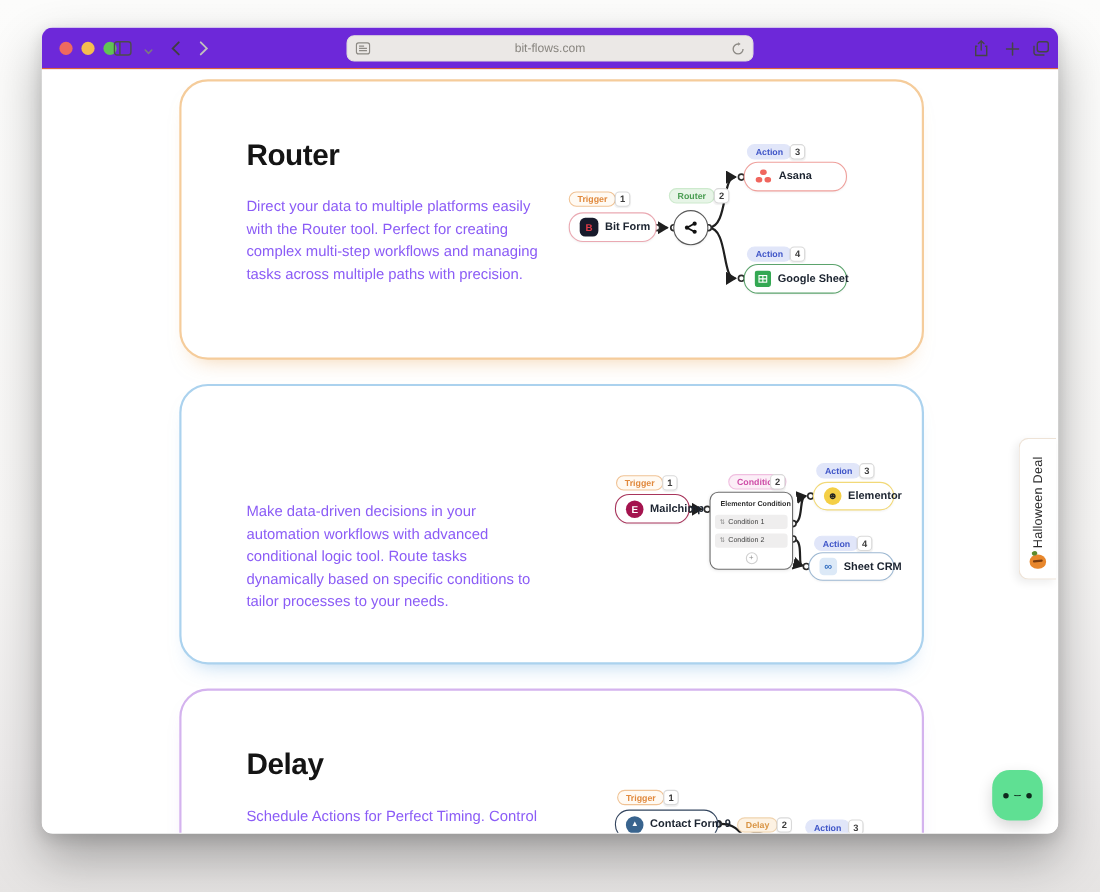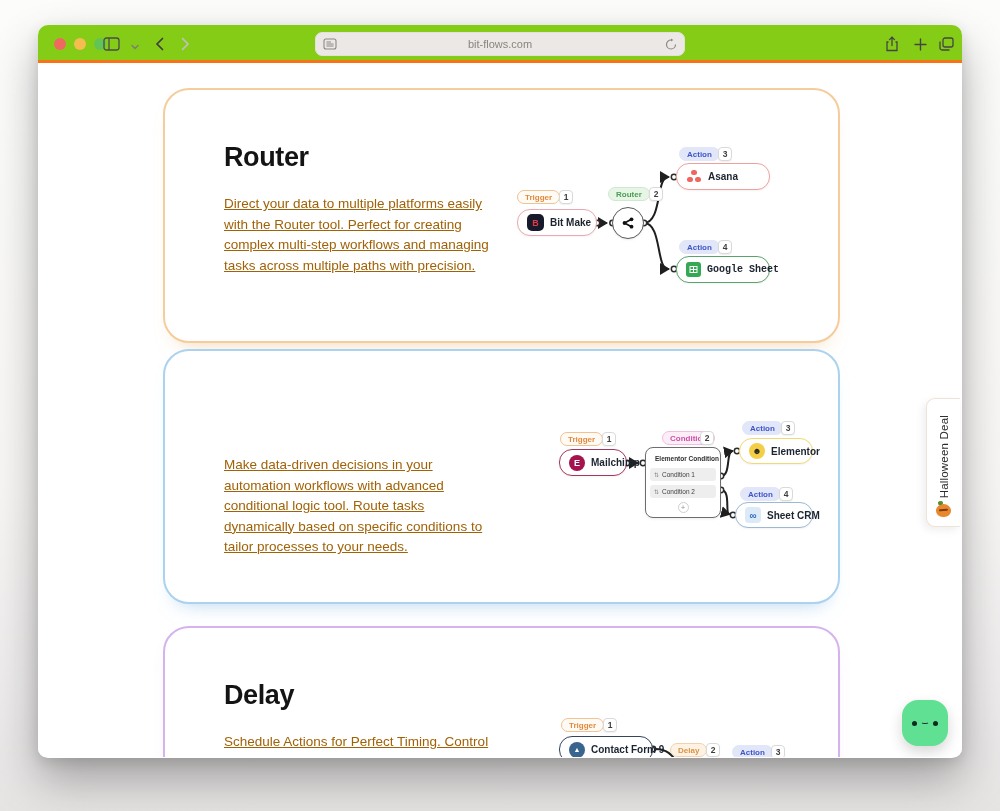--- a/index.html
+++ b/index.html
@@ -11,22 +11,22 @@
   }
 
   
   .window {
     position:absolute; left:38px; top:25px; width:924px; height:733px;
     border-radius:10px; background:#fff;
     box-shadow:0 22px 45px rgba(0,0,0,.30), 0 4px 14px rgba(0,0,0,.12);
     overflow:hidden;
   }
   .toolbar {
-    position:relative; height:38px; background:#84cc16;
-    border-bottom:3px solid #f97316;
+    position:relative; height:38px; background:#6d28d9;
+    border-bottom:1px solid #f97316;
   }
   .lights { position:absolute; left:16px; top:13px; display:flex; gap:8px; }
   .light { width:12px; height:12px; border-radius:50%; }
   .light.red { background:#ee6a5f; }
   .light.yellow { background:#f5bd4f; }
   .light.green { background:#61c454; }
   .tb-ic { position:absolute; top:10px; width:18px; height:18px; display:flex; align-items:center; justify-content:center; color:#4c4c4c; }
   .tb-ic svg { display:block; }
   .muted { color:#b9b7b5; }
   .urlbar {
@@ -38,31 +38,31 @@
   .urlbar .reader { position:absolute; left:7px; top:5px; color:#8c8984; }
   .urlbar .reload { position:absolute; right:7px; top:5px; color:#8c8984; }
 
   
   .content { position:relative; width:100%; height:694px; background:#fff; overflow:hidden; }
 
   .card {
     position:absolute; left:125px; width:677px; height:255px;
     background:#fff; border-radius:26px; border:2px solid #ccc;
   }
-  .card.router     { top:9px;   border-color:#f5cc9b; box-shadow:0 12px 20px -14px rgba(230,160,80,.55);margin-top:16px; }
+  .card.router     { top:9px;   border-color:#f5cc9b; box-shadow:0 12px 20px -14px rgba(230,160,80,.55); }
   .card.conditions { top:286px; border-color:#abd2ee; box-shadow:0 12px 20px -14px rgba(90,160,220,.55); }
   .card.delay      { top:563px; border-color:#d4b3ee; box-shadow:0 12px 20px -14px rgba(170,110,220,.5); }
 
   .card-title {
     position:absolute; left:59px; top:52px;
     font-size:27px; font-weight:800; letter-spacing:-.4px; color:#141414;
   }
   .card-desc {
     position:absolute; left:59px; top:104px; width:268px;
-    font-size:13.5px; line-height:20.5px; color:#a16207;text-decoration:underline;
+    font-size:13.5px; line-height:20.5px; color:#8b5cf6;
   }
 
   
   .diagram { position:absolute; inset:0; }
   .wires { position:absolute; left:0; top:0; pointer-events:none; }
 
   .pill {
     position:absolute; height:14px; padding:0 7px; border-radius:8px;
     font-size:8px; font-weight:700; display:flex; align-items:center; white-space:nowrap;
   }
@@ -78,21 +78,21 @@
     box-shadow:0 1px 1px rgba(0,0,0,.06);
   }
   .node {
     position:absolute; height:27px; background:#fff; border-radius:13px;
     display:flex; align-items:center; gap:6px; padding:0 9px;
     font-size:10px; font-weight:700; color:#1c2430; white-space:nowrap;
     border:1.5px solid #ccc; box-shadow:0 1px 2px rgba(0,0,0,.05);
   }
   .node.bitform   { border-color:#eaa9b2; }
   .node.asana     { border-color:#efa09c; }
-  .node.gsheet    { border-color:#5ba36c;font-family:Liberation Mono, monospace; }
+  .node.gsheet    { border-color:#5ba36c; }
   .node.elementor { border-color:#a8355c; }
   .node.mailchimp { border-color:#f2d978; }
   .node.zoho      { border-color:#9db8d2; }
   .node.cf7       { border-color:#33455e; }
 
   .ic { flex:0 0 auto; display:flex; align-items:center; justify-content:center; }
   .ic-bitform { width:17px; height:17px; border-radius:5px; background:#171a2b; color:#e03a47; font-size:9px; font-weight:800; }
   .ic-asana { width:16px; height:16px; position:relative; }
   .ic-asana i { position:absolute; width:5.5px; height:5.5px; border-radius:50%; background:#f0665e; }
   .ic-asana i:nth-child(1){ left:5px; top:1px; }
@@ -244,21 +244,21 @@
           </g>
         </svg>
 
         <div class="pill trigger" style="left:352px; top:100px;">
             <span>Trigger</span>
           </div>
         <div class="numbadge" style="left:394px; top:100px;">1</div>
 
         <div class="node bitform" style="left:352px; top:119px; width:80px;">
           <span class="ic ic-bitform">B</span>
-          <span>Bit Make</span>
+          <span>Bit Form</span>
         </div>
 
         <div class="pill routerP" style="left:443px; top:97px;">
             <span>Router</span>
           </div>
         <div class="numbadge" style="left:484px; top:97px;">2</div>
 
         <div class="router-circle" style="left:447px; top:117px;">
           <svg width="16" height="16" viewBox="0 0 16 16">
             <g stroke="#111" stroke-width="1.6" fill="none">

